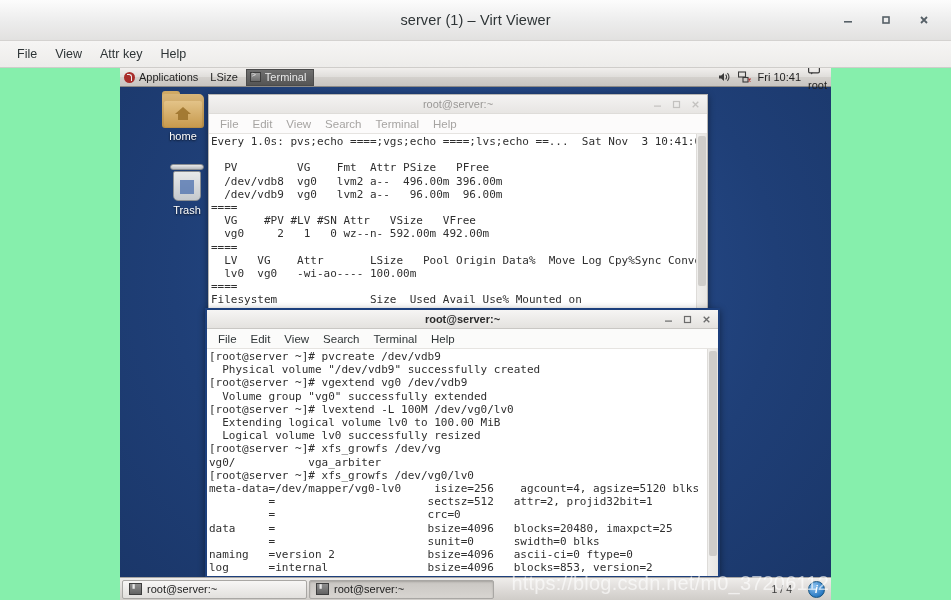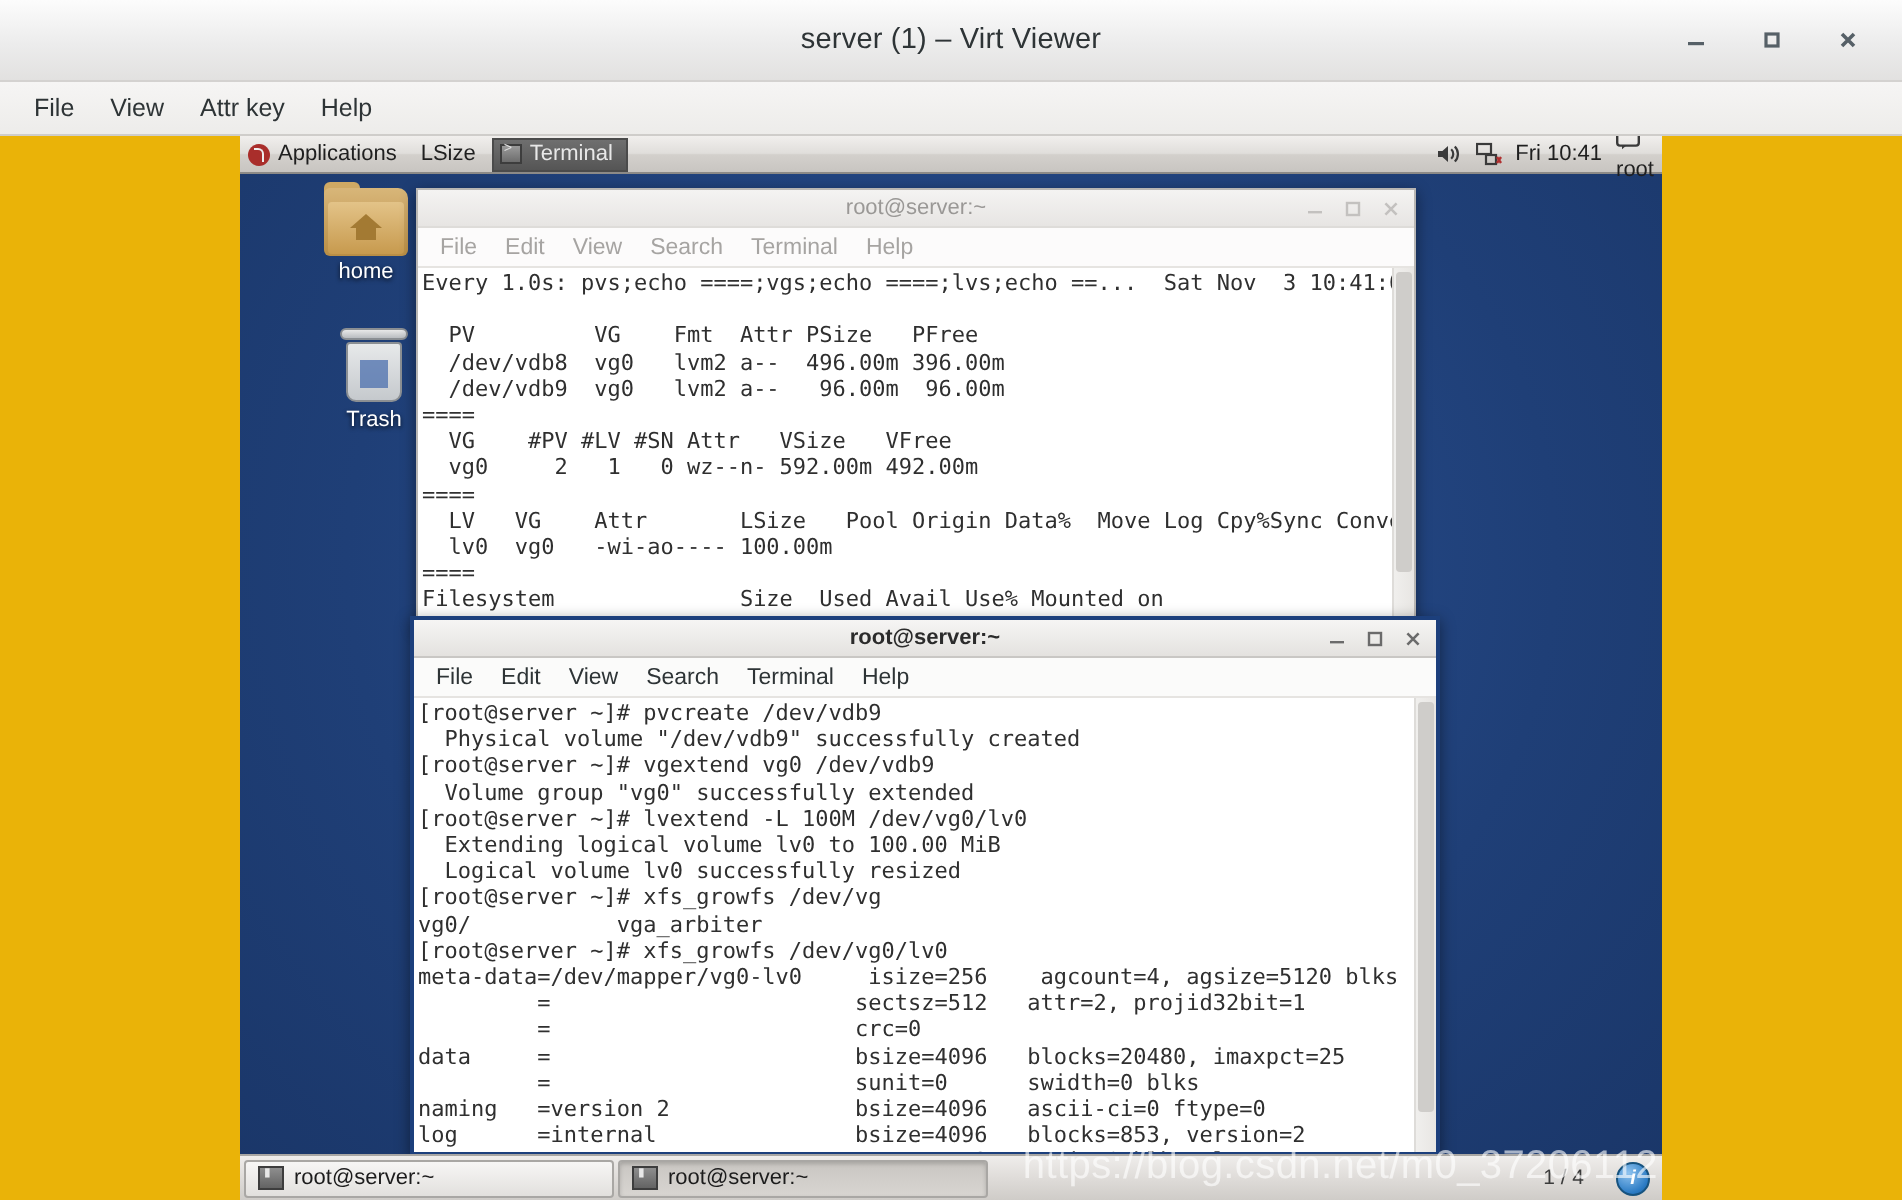--- a/index.html
+++ b/index.html
@@ -57,21 +57,21 @@
     font-size: 12.5px;
     color: #2e3436;
     padding: 3px 9px;
     white-space: nowrap;
   }
 
   
   .vm-area {
     position: relative;
     flex: 1 1 auto;
-    background: #eab308;
+    background: #86efac;
     display: flex;
     justify-content: center;
   }
   .vm-screen {
     position: relative;
     width: 711px;
     height: 532px;
     background: #254b8c;
     overflow: hidden;
   }

